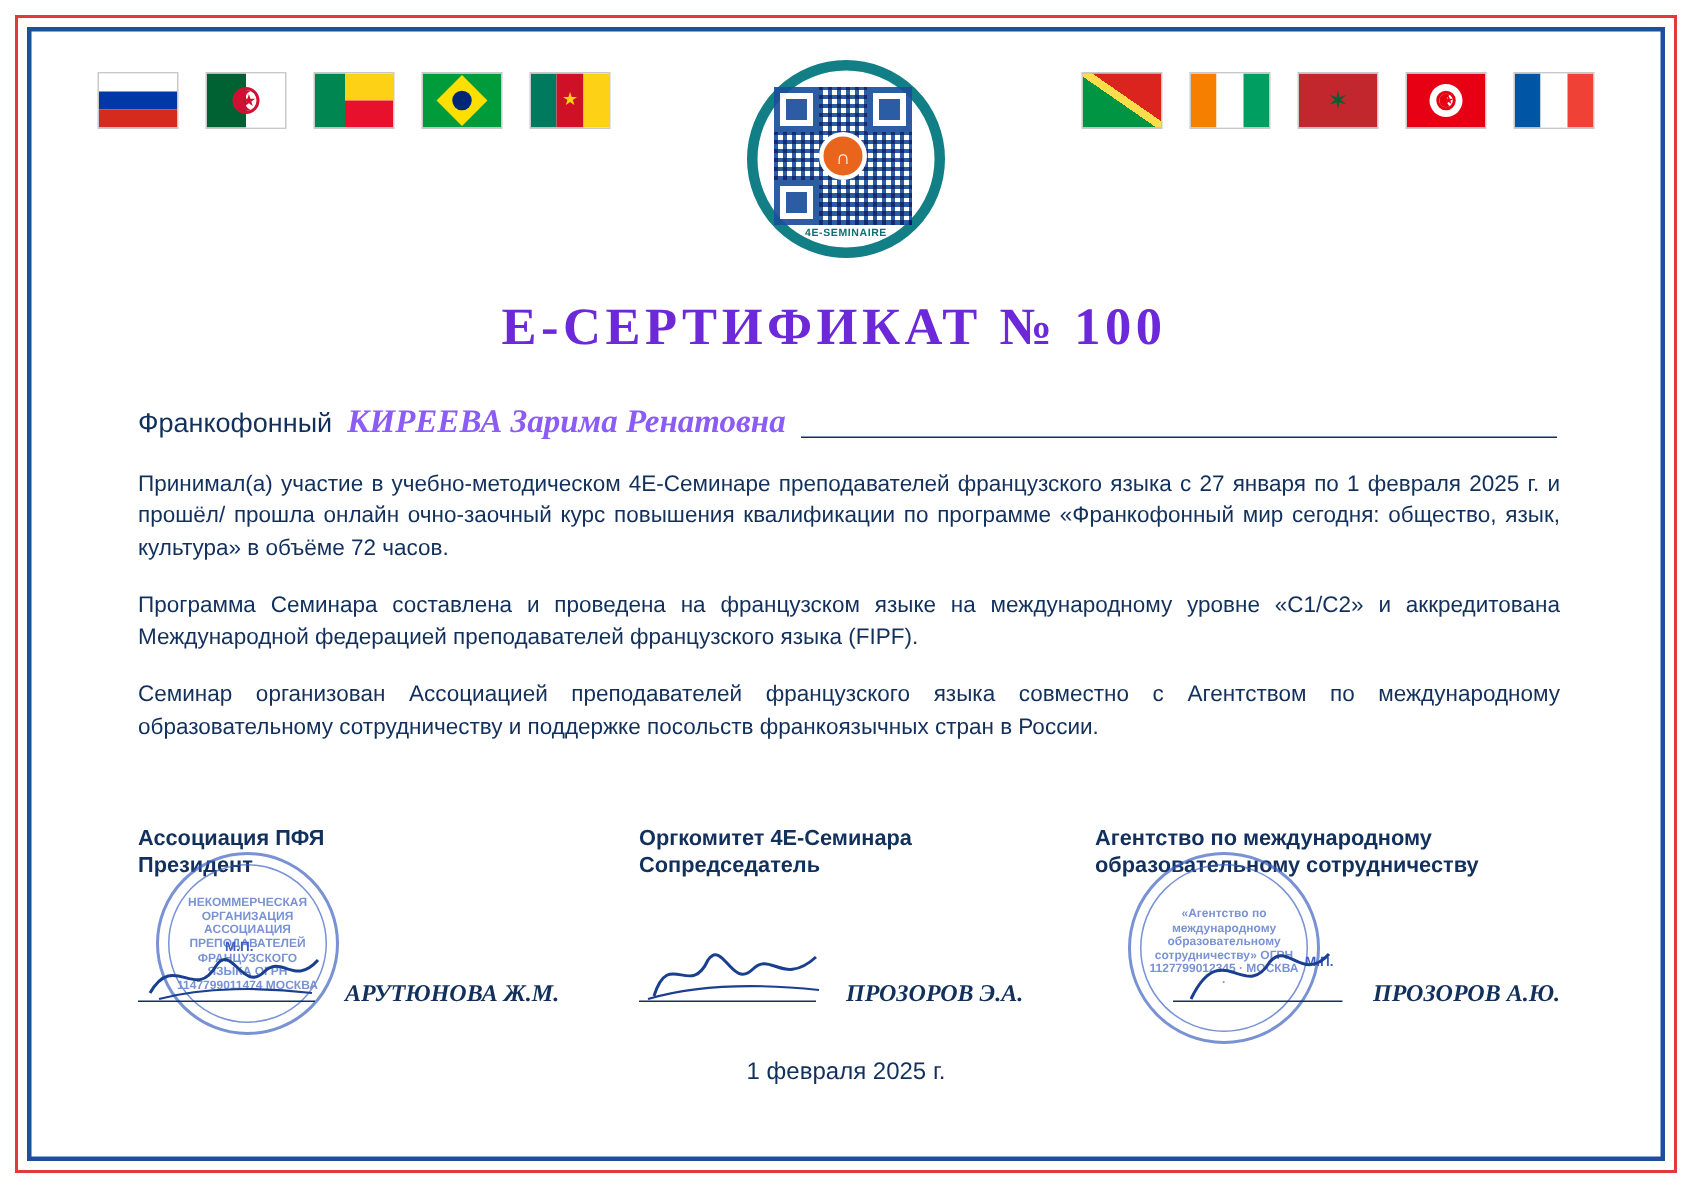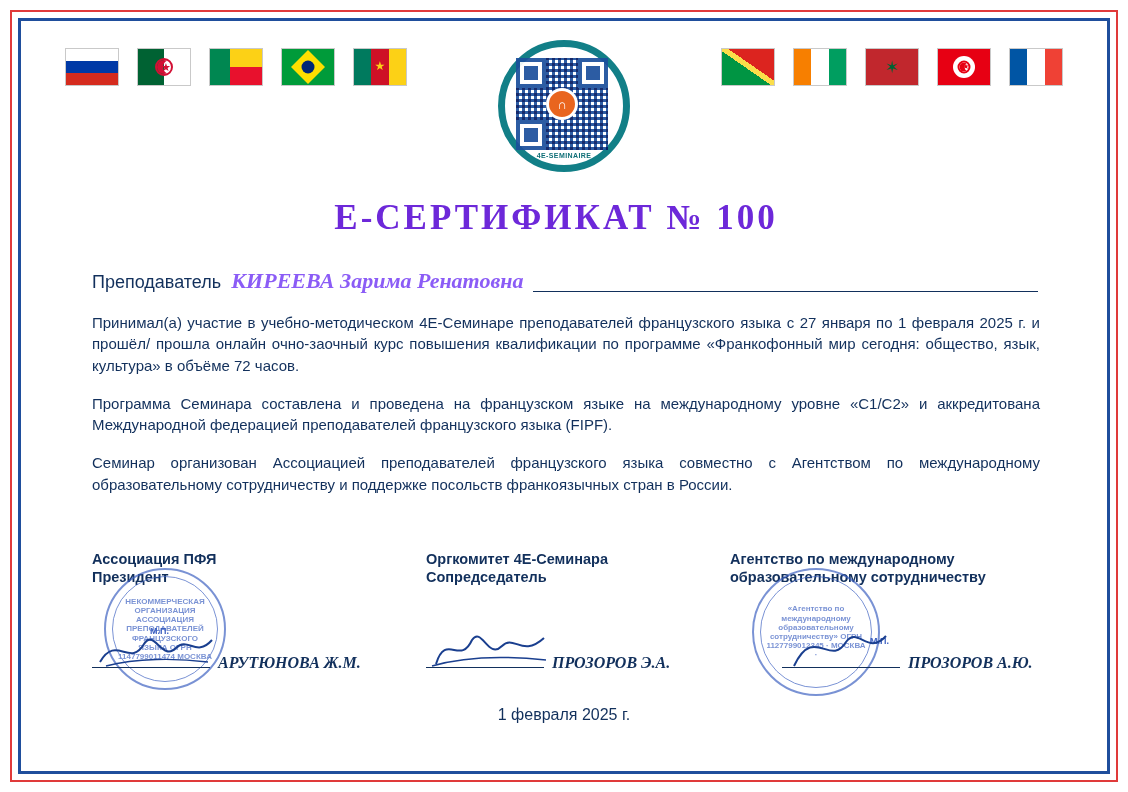--- a/index.html
+++ b/index.html
@@ -144,21 +144,21 @@
   .sigblock{position:relative;width:300px;}
   .sigblock.c2{width:270px;}
   .sigblock.c3{width:310px;}
   .sig-title{
     font-size:14.5px;font-weight:bold;color:#12305c;line-height:1.25;
     white-space:pre-line;
   }
   .sig-row{
     position:relative;
     margin-top:54px;
-    display:flex;align-items:flex-end;gap:8px;
+    display:flex;align-items:flex-end;gap:20px;
     height:32px;
   }
   .sig-rule{
     width:118px;border-bottom:1.5px solid #12305c;height:0;margin-bottom:4px;
   }
   .sig-name{
     font-family:"Liberation Serif", serif;
     font-style:italic;font-weight:bold;font-size:16px;color:#12305c;
     white-space:nowrap;
   }
@@ -281,21 +281,21 @@
           <span class="qr-eye bl"></span>
           <span class="qr-center">∩</span>
         </div>
       </div>
       <div class="emblem-caption">4E-SEMINAIRE</div>
     </div>
 
     <div class="title">Е-СЕРТИФИКАТ № 100</div>
 
     <div class="nameline">
-      <span class="lbl">Преподаватель</span>
+      <span class="lbl">Франкофонный</span>
       <span class="val">КИРЕЕВА Зарима Ренатовна</span>
       <span class="rule"></span>
     </div>
 
     <div class="body-text">
       <p>Принимал(а) участие в учебно-методическом 4Е-Семинаре преподавателей французского языка с 27 января по 1 февраля 2025 г. и прошёл/ прошла онлайн очно-заочный курс повышения квалификации по программе «Франкофонный мир сегодня: общество, язык, культура» в объёме 72 часов.</p>
       <p>Программа Семинара составлена и проведена на французском языке на международному уровне «С1/С2» и аккредитована Международной федерацией преподавателей французского языка (FIPF).</p>
       <p class="last">Семинар организован Ассоциацией преподавателей французского языка совместно с Агентством по международному образовательному сотрудничеству и  поддержке посольств франкоязычных стран в России.</p>
     </div>
 

